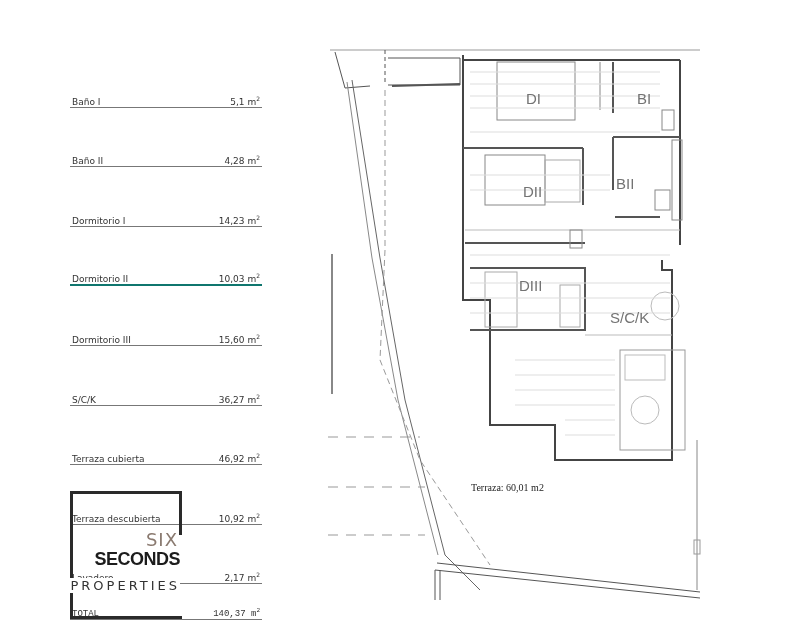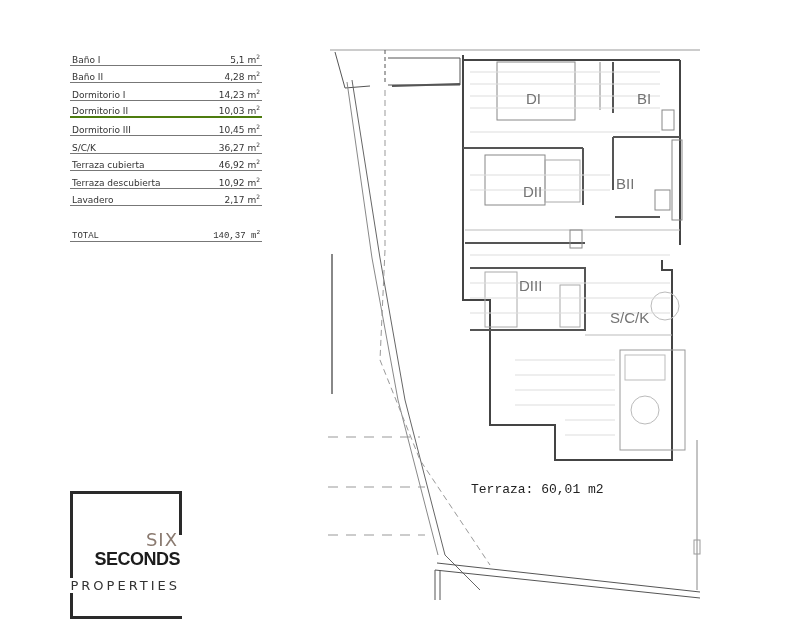--- a/index.html
+++ b/index.html
@@ -1,31 +1,31 @@
 <!DOCTYPE html>
 <html><head>
 <meta charset="utf-8">
 <style>
   html, body { margin:0; padding:0; background:#ffffff; }
   body { width:800px; height:640px; position:relative; overflow:hidden; font-family:"Liberation Sans", sans-serif; color:#222; }
   .area-table { position:absolute; left:70px; top:48px; width:192px; font-family:"DejaVu Sans", sans-serif; font-size:9px; color:#333; }
-  .area-row { display:flex; justify-content:space-between; align-items:flex-end; height:17.6px; border-bottom:1px solid #777; padding:0 2px; box-sizing:border-box; }
-  .area-row.thick { border-bottom:2px solid #4d7c0f;justify-content:space-between; }
+  .area-row { display:flex; justify-content:space-between; align-items:flex-end; height:17.6px; border-bottom:1px solid #777; padding:0 2px; box-sizing:border-box;margin-top:42px; }
+  .area-row.thick { border-bottom:2px solid #0f766e;justify-content:space-between; }
   .area-row .val sup { font-size:6px; vertical-align:top; position:relative; top:-2px; }
   .area-row .name { letter-spacing:0; }
   .total-row { display:flex; justify-content:space-between; margin-top:20px; height:16px; border-bottom:1px solid #777; padding:0 2px; align-items:flex-end; box-sizing:border-box;font-family:Liberation Mono, monospace; }
   .logo { position:absolute; left:70px; top:491px; width:112px; height:128px; }
   .logo-frame { position:absolute; inset:0; border-left:3px solid #2a2a2a; border-top:3px solid #2a2a2a; border-bottom:3px solid #2a2a2a; }
   .logo-frame-right { position:absolute; right:0; top:0; width:3px; height:44px; background:#2a2a2a; }
   .logo-six { position:absolute; right:4px; top:38px; font-size:18px; color:#8a7a70; letter-spacing:1px; font-family:"DejaVu Sans", sans-serif; }
   .logo-seconds { position:absolute; right:2px; top:58px; font-size:18px; font-weight:bold; color:#1c1c1c; letter-spacing:-0.5px; font-family:"Liberation Sans", sans-serif; }
   .logo-properties { position:absolute; right:2px; top:87px; font-size:13px; letter-spacing:3px; color:#333; font-family:"DejaVu Sans", sans-serif; background:#fff; padding-left:2px; }
   svg.plan { position:absolute; left:0; top:0; }
   .room-label { position:absolute; font-family:"Liberation Sans", sans-serif; font-size:15px; color:#737373; }
-  .terraza-label { position:absolute; left:471px; top:482px; font-size:13px; color:#222; font-family:Liberation Mono, monospace; }
+  .terraza-label { position:absolute; left:471px; top:482px; font-size:10px; color:#222; font-family:Liberation Serif, serif; }
 </style>
 </head>
 <body>
 
 <div class="area-table">
   <div class="area-row">
       <span class="name">Baño I</span>
       <span class="val"><span>5,1</span> <span>m</span><sup>2</sup></span>
     </div>
   <div class="area-row">
@@ -35,21 +35,21 @@
   <div class="area-row">
       <span class="name">Dormitorio I</span>
       <span class="val"><span>14,23</span> <span>m</span><sup>2</sup></span>
     </div>
   <div class="area-row thick">
       <span class="name">Dormitorio II</span>
       <span class="val"><span>10,03</span> <span>m</span><sup>2</sup></span>
     </div>
   <div class="area-row">
       <span class="name">Dormitorio III</span>
-      <span class="val"><span>10,45</span> <span>m</span><sup>2</sup></span>
+      <span class="val"><span>15,60</span> <span>m</span><sup>2</sup></span>
     </div>
   <div class="area-row">
       <span class="name">S/C/K</span>
       <span class="val"><span>36,27</span> <span>m</span><sup>2</sup></span>
     </div>
   <div class="area-row">
       <span class="name">Terraza cubierta</span>
       <span class="val"><span>46,92</span> <span>m</span><sup>2</sup></span>
     </div>
   <div class="area-row">

